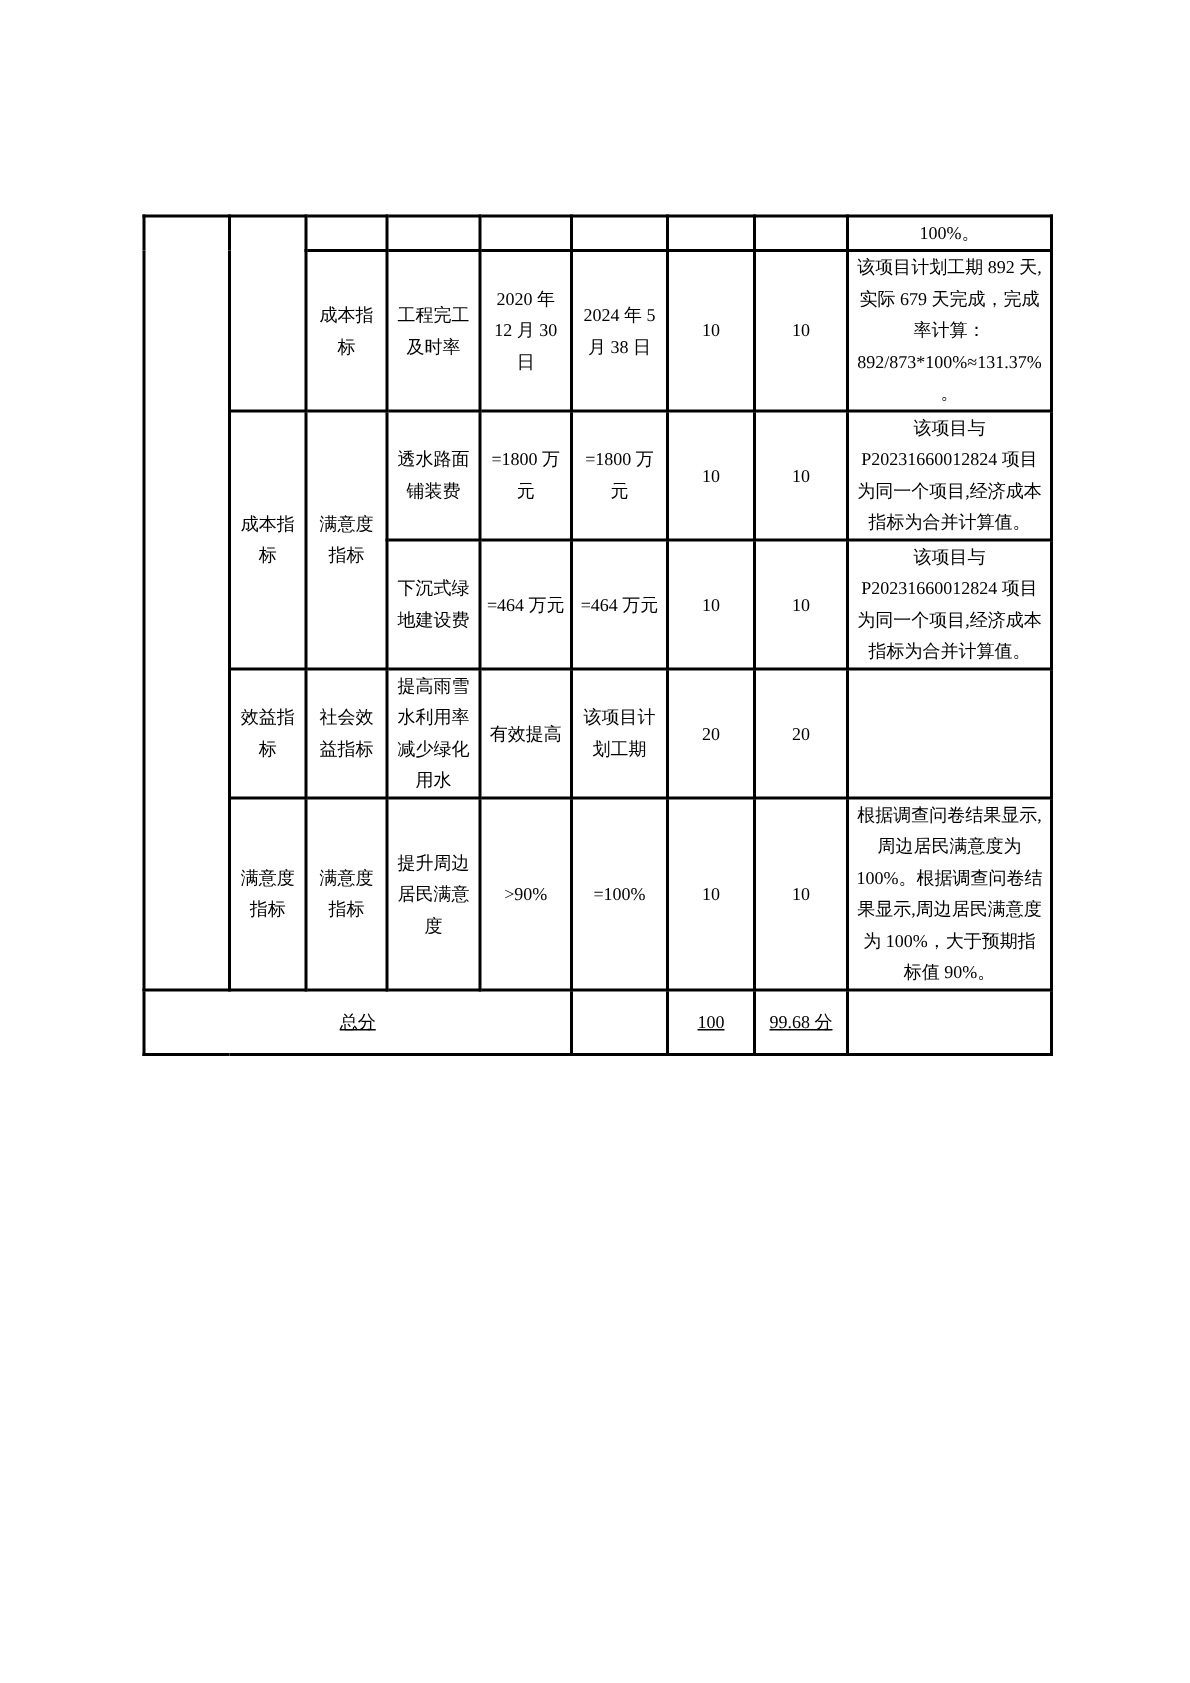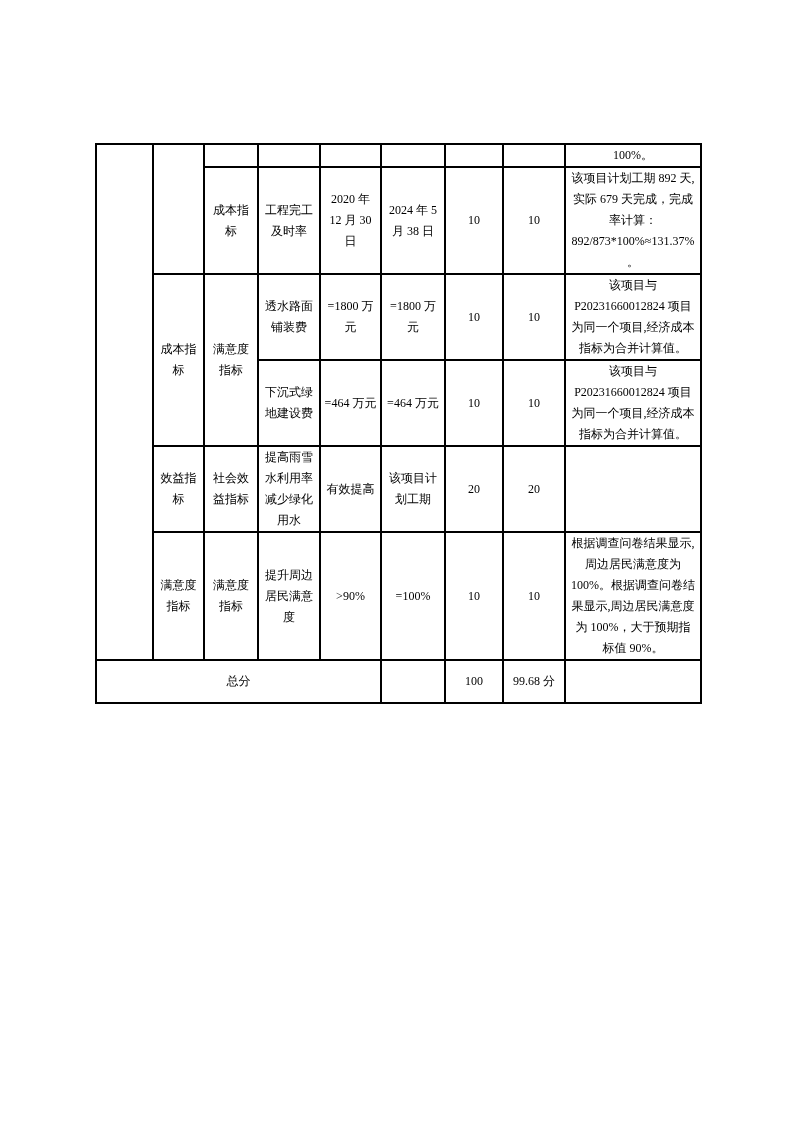--- a/index.html
+++ b/index.html
@@ -36,21 +36,21 @@
   }
   table.grid td.remark {
     padding: 0 4px;
   }
   tr.r0 { height: 20px; }
   tr.r1 { height: 85px; }
   tr.r2 { height: 85px; }
   tr.r3 { height: 85px; }
   tr.r4 { height: 84px; }
   tr.r5 { height: 105px; }
-  tr.r6 { height: 43px; }
+  tr.r6 { height: 43px; text-decoration: underline; }
   .page-number {
     position: absolute;
     top: 1036px;
     left: 0;
     width: 100%;
     text-align: center;
     font-size: 13px;
     line-height: 16px;
   }
 </style>

